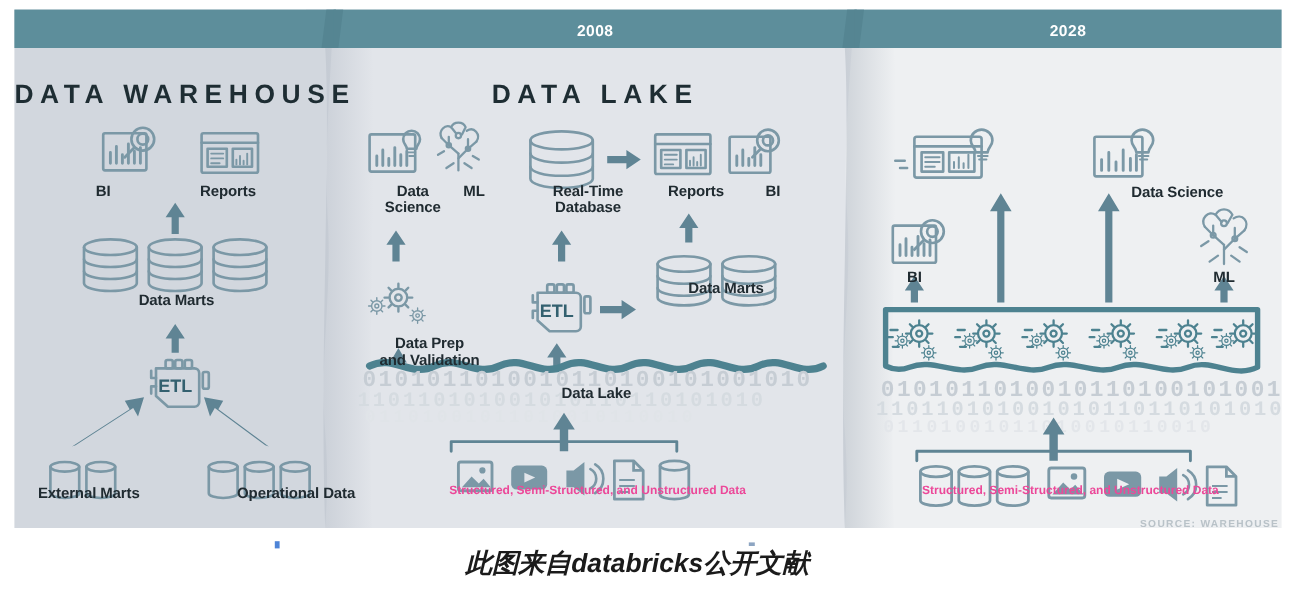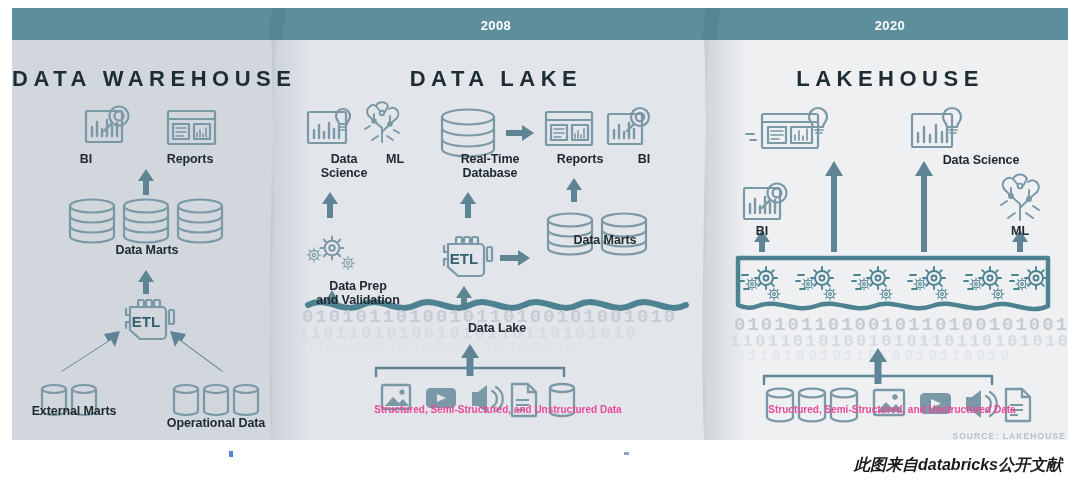--- a/index.html
+++ b/index.html
@@ -28,22 +28,22 @@
   .baseline-label {
     position:absolute; color:#ec4899; font-size:10px; font-weight:700;
     text-align:center; white-space:nowrap;
   }
   .source-note {
     position:absolute; color:#b9c2c8; font-size:8.5px; font-weight:700;
     letter-spacing:1.1px; right:14px; bottom:6px;
   }
   .caption {
     position:absolute; left:0; top:455px; width:1080px;
-    text-align:right; padding-right:18px;
-    font-size:16px; font-style:italic; font-weight:600; color:#1b1b1b;
+    text-align:center; padding-right:18px;
+    font-size:22px; font-style:italic; font-weight:600; color:#1b1b1b;
     font-family:"Liberation Serif", serif;
   }
   .caption span { font-family:"Liberation Sans", sans-serif; font-style:italic; }
   svg { display:block; }
   .ico { position:absolute; }
 </style>
 </head>
 <body>
 
 <div id="root">
@@ -73,25 +73,24 @@
 
       <rect x="12" y="8" width="268" height="32" fill="#5d8e9b"></rect>
       <rect x="278" y="8" width="436" height="32" fill="#5d8e9b"></rect>
       <rect x="712" y="8" width="356" height="32" fill="#5d8e9b"></rect>
 
       <path d="M272,8 L286,8 L282,40 L268,40 Z" fill="#4f7e8b" opacity="0.55"></path>
       <path d="M706,8 L720,8 L716,40 L702,40 Z" fill="#4f7e8b" opacity="0.55"></path>
     </svg>
 
     <div class="panel-label" style="left:278px; width:436px;">2008</div>
-    <div class="panel-label" style="left:712px; width:356px;">2020</div>
+    <div class="panel-label" style="left:712px; width:356px;">2028</div>
 
     <div class="panel-title" style="left:12px; width:268px;">DATA WAREHOUSE</div>
     <div class="panel-title" style="left:278px; width:436px;">DATA LAKE</div>
-    <div class="panel-title" style="left:712px; width:356px;">LAKEHOUSE</div>
 
     <svg class="ico" style="left:12px; top:100px; width:268px; height:340px;" viewBox="0 0 268 340">
       <g fill="none" stroke="#7b98a6" stroke-width="2.2" stroke-linecap="round" stroke-linejoin="round">
 
         <g>
           <rect x="74" y="11" width="36" height="31" rx="1.5"></rect>
           <path d="M80,36 v-9 M85,36 v-14 M90,36 v-7 M95,36 v-16 M100,36 v-10 M105,36 v-13" stroke-width="2.4"></path>
           <circle cx="107" cy="16" r="9.5"></circle>
           <circle cx="107" cy="16" r="4.5"></circle>
           <path d="M100,23 l-8,8" stroke-width="2.4"></path>
@@ -174,21 +173,21 @@
             <path d="M222,289 v22 a12,4 0 0 0 24,0 v-22"></path>
           </g>
         </g>
       </g>
     </svg>
 
     <div class="node-label" style="left:46px; top:152px; width:80px;">BI</div>
     <div class="node-label" style="left:140px; top:152px; width:100px;">Reports</div>
     <div class="node-label" style="left:72px; top:243px; width:150px;">Data Marts</div>
     <div class="node-label" style="left:4px; top:404px; width:140px;">External Marts</div>
-    <div class="node-label" style="left:136px; top:416px; width:160px;">Operational Data</div>
+    <div class="node-label" style="left:136px; top:404px; width:160px;text-align:right;">Operational Data</div>
 
     <svg class="ico" style="left:290px; top:100px; width:420px; height:340px;" viewBox="0 0 420 340">
       <g fill="none" stroke="#7b98a6" stroke-width="2.2" stroke-linecap="round" stroke-linejoin="round">
 
         <g>
           <rect x="18" y="12" width="38" height="31" rx="1.5"></rect>
           <path d="M24,38 v-8 M29,38 v-13 M34,38 v-6 M39,38 v-15 M44,38 v-9 M49,38 v-12" stroke-width="2.4"></path>
           <path d="M53,9 a7,7 0 0 1 7,7 c0,4 -3,5 -3,8 h-8 c0,-3 -3,-4 -3,-8 a7,7 0 0 1 7,-7 z"></path>
           <path d="M50,27 h6 M51,30 h4" stroke-width="1.6"></path>
         </g>
@@ -560,21 +559,21 @@
           <path d="M286,305 h13 M286,310 h13 M286,315 h8" stroke="#7b98a6" stroke-width="1.8"></path>
         </g>
       </g>
     </svg>
 
     <div class="node-label" style="left:906px; top:153px; width:150px;">Data Science</div>
     <div class="node-label" style="left:738px; top:224px; width:48px;">BI</div>
     <div class="node-label" style="left:996px; top:224px; width:48px;">ML</div>
     <div class="baseline-label" style="left:716px; top:404px; width:352px;">Structured, Semi-Structured, and Unstructured Data</div>
 
-    <div class="source-note">SOURCE: LAKEHOUSE</div>
+    <div class="source-note">SOURCE: WAREHOUSE</div>
   </div>
 
   <div style="position:absolute;left:229px;top:451px;width:4px;height:6px;background:#2f6fd0;opacity:.85;"></div>
   <div style="position:absolute;left:624px;top:452px;width:5px;height:3px;background:#5d7fa8;opacity:.7;"></div>
 
   <div class="caption">
     <span>此图来自</span><span>databricks</span><span>公开文献</span>
   </div>
 
 </div>

